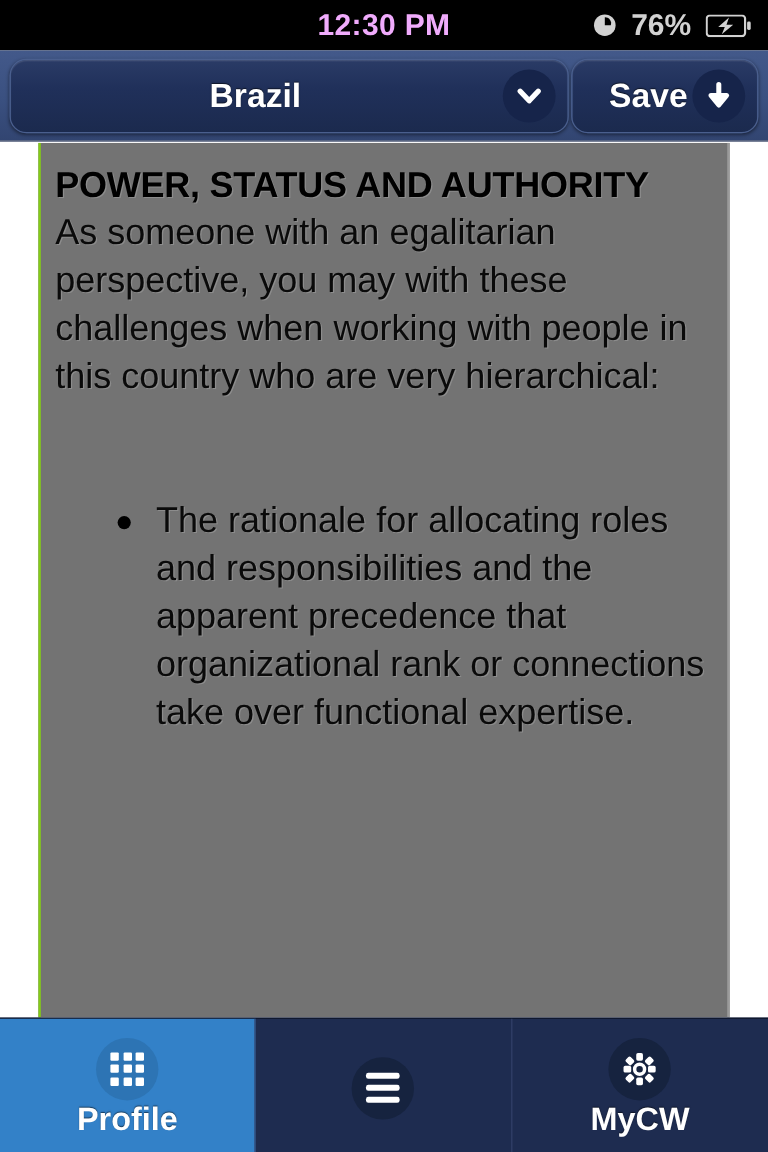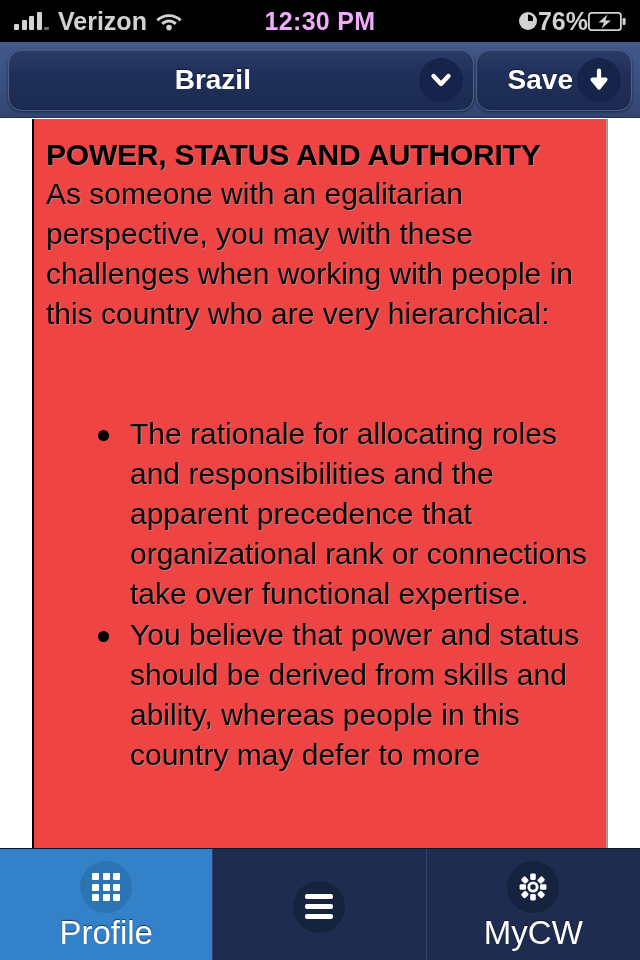--- a/index.html
+++ b/index.html
@@ -45,21 +45,21 @@
     font-size: 25px;
     font-weight: bold;
     color: #f0abfc;
     letter-spacing: 0.3px;
     pointer-events: none;
   }
   .sb-right {
     margin-left: auto;
     display: flex;
     align-items: center;
-    gap: 0;
+    gap: 12px;
     z-index: 2;
   }
   .carrier-name {
     font-size: 25px;
     font-weight: bold;
     color: #d2d2d2;
   }
   
   .signal-bars {
     display: flex;
@@ -159,23 +159,23 @@
     height: 729px;
     background: #ffffff;
     overflow: hidden;
   }
   #slide-frame {
     position: absolute;
     top: 0;
     left: 32px;
     width: 576px;
     height: 729px;
-    border-left: 2px solid #000000;
+    border-left: 2px solid #84cc16;
     border-right: 2px solid #9a9a9a;
-    background: #ef4444;
+    background: #737373;
     padding: 18px 12px 0 12px;
   }
 
   #article-heading {
     font-size: 30px;
     font-weight: bold;
     color: #000000;
     line-height: 1.18;
     letter-spacing: -0.2px;
     text-shadow: 1px 1px 0 rgba(160,160,160,0.55);
@@ -244,22 +244,22 @@
     border-radius: 50%;
     background: #16233f;
     display: flex;
     align-items: center;
     justify-content: center;
   }
   .tab-item.active .tab-icon-circle {
     background: #2d74b4;
   }
   .tab-label {
-    font-size: 33px;
-    font-weight: normal;
+    font-size: 27px;
+    font-weight: bold;
     color: #ffffff;
     text-shadow: 0 -1px 1px rgba(0,0,0,0.55);
     line-height: 1.1;
   }
 
   
   .grid-icon {
     display: grid;
     grid-template-columns: repeat(3, 7px);
     grid-template-rows: repeat(3, 7px);
@@ -284,38 +284,20 @@
     background: #fff;
     border-radius: 2px;
   }
 </style>
 </head>
 <body>
 
 <div id="screen">
 
   <div id="status-bar">
-    <div class="sb-left">
-      <span class="signal-bars">
-        <i></i>
-          <i></i>
-          <i></i>
-          <i></i>
-          <i></i>
-      </span>
-      <span class="carrier-name">Verizon</span>
-      <span>
-        <svg class="wifi-icon" viewBox="0 0 26 19">
-          <path d="M13 18.3 L8.4 12.6 A7.4 7.4 0 0 1 17.6 12.6 Z" fill="#d2d2d2" opacity="0"></path>
-          <path d="M13 2.2 C7.8 2.2 3.2 4.3 0.4 7.3 L2.4 9.4 C4.8 6.9 8.6 5.1 13 5.1 C17.4 5.1 21.2 6.9 23.6 9.4 L25.6 7.3 C22.8 4.3 18.2 2.2 13 2.2 Z" fill="#d2d2d2"></path>
-          <path d="M13 7.6 C9.9 7.6 7.1 8.9 5.2 10.8 L7.3 12.9 C8.7 11.5 10.7 10.5 13 10.5 C15.3 10.5 17.3 11.5 18.7 12.9 L20.8 10.8 C18.9 8.9 16.1 7.6 13 7.6 Z" fill="#d2d2d2"></path>
-          <circle cx="13" cy="15.6" r="2.8" fill="#d2d2d2"></circle>
-        </svg>
-      </span>
-    </div>
 
     <div class="sb-center">12:30 PM</div>
 
     <div class="sb-right">
       <span>
         <svg class="clock-icon" viewBox="0 0 20 20">
           <circle cx="10" cy="10" r="9" fill="#d2d2d2"></circle>
           <path d="M10 3.4 L10 10 L15 10 A5 5 0 0 0 10 3.4 Z" fill="#000"></path>
         </svg>
       </span>
@@ -351,21 +333,20 @@
     </div>
 
   </div>
 
   <div id="content-area">
     <div id="slide-frame">
       <div id="article-heading">POWER, STATUS AND AUTHORITY</div>
       <div id="article-intro">As someone with an egalitarian perspective, you may with these challenges when working with people in this country who are very hierarchical:</div>
       <ul id="bullet-list">
         <li>The rationale for allocating roles and responsibilities and the apparent precedence that organizational rank or connections take over functional expertise.</li>
-        <li>You believe that power and status should be derived from skills and ability, whereas people in this country may defer to more</li>
       </ul>
     </div>
   </div>
 
   <div id="tab-bar">
 
     <div class="tab-item active">
       <span class="tab-icon-circle">
         <span class="grid-icon">
           <span></span>

